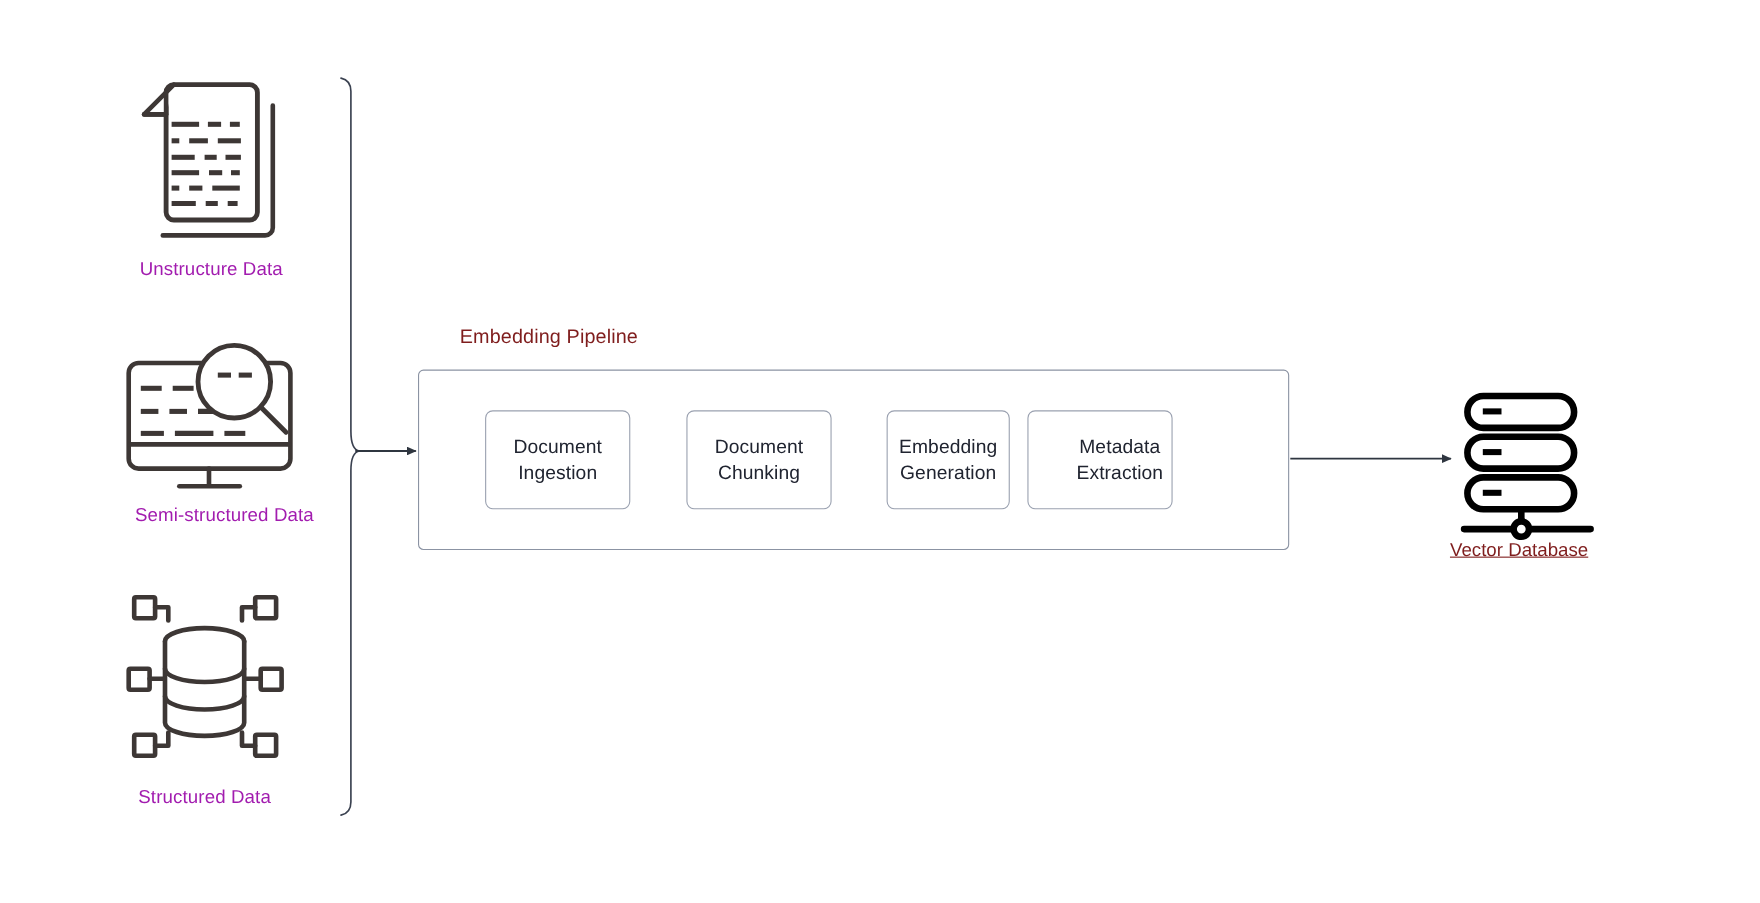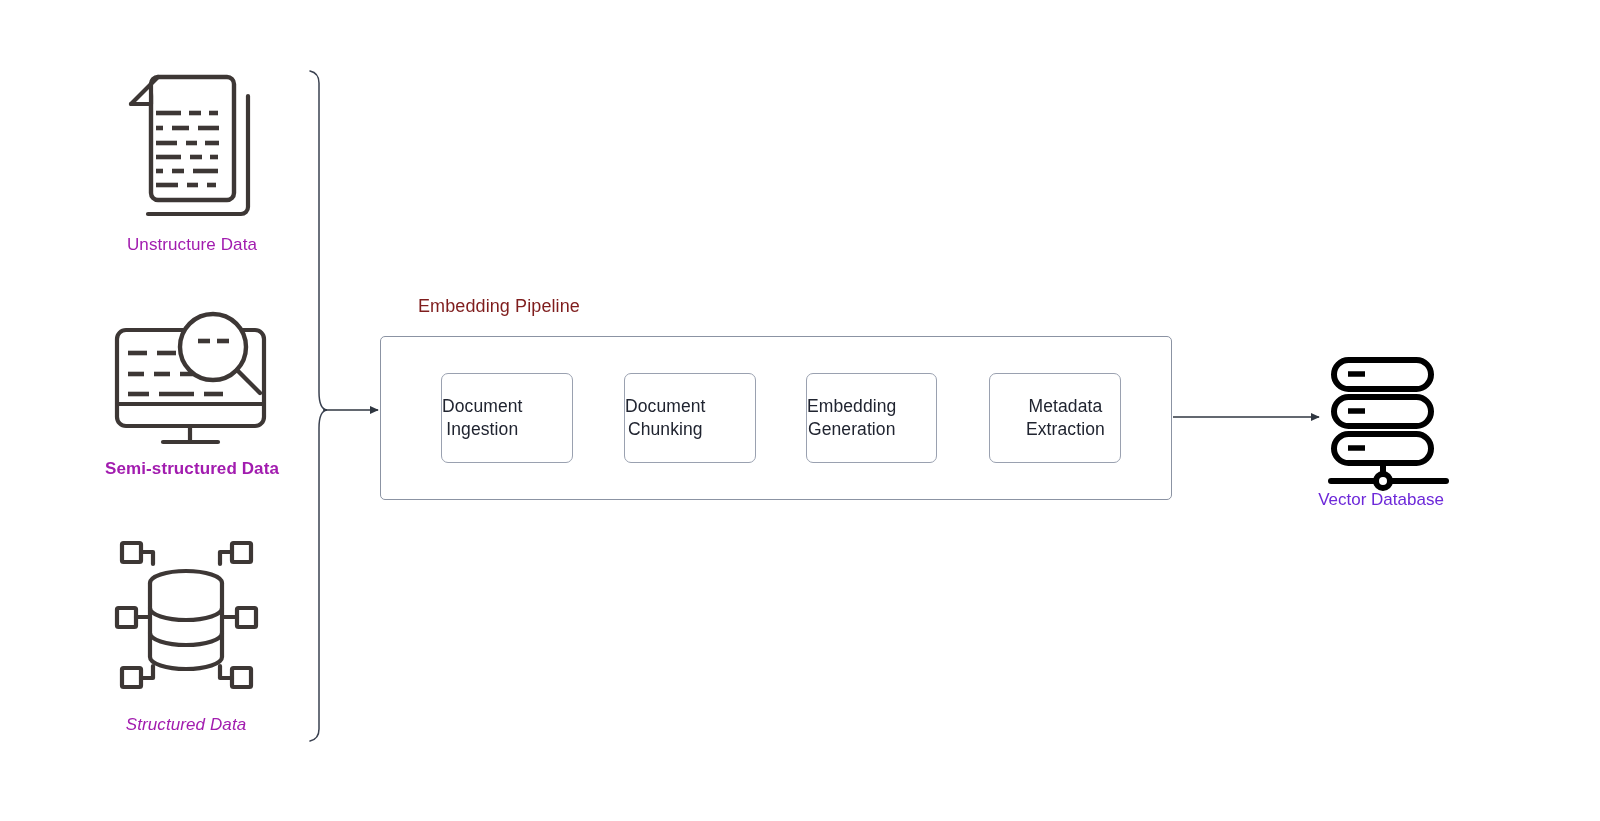--- a/index.html
+++ b/index.html
@@ -60,44 +60,46 @@
   .stage-box {
     position: absolute;
     top: 373px;
     height: 90px;
     border: 1.2px solid #9aa1b0;
     border-radius: 7px;
     background: #ffffff;
     box-sizing: border-box;
     display: flex;
     align-items: center;
+    justify-content: center;
   }
 
   .stage-label {
     font-size: 17.5px;
     line-height: 1.32;
     color: #202430;
     text-align: center;
     white-space: pre-line;
     letter-spacing: 0.1px;
   }
 
   .stage-0 { left: 441px; width: 132px; }
   .stage-1 { left: 624px; width: 132px; }
-  .stage-2 { left: 806px; width: 131px; }
-  .stage-3 { left: 989px; width: 132px; padding-left: 36px; }
+  .stage-2 { left: 806px; width: 112px; }
+  .stage-3 { left: 934px; width: 132px; padding-left: 36px; }
 
   .vdb-label {
     position: absolute;
     left: 1381px;
     top: 490px;
     font-size: 17px;
-    color: #6d28d9;
+    color: #7f1d1d;
     white-space: nowrap;
     transform: translateX(-50%);
+    text-decoration: underline;
   }
 </style>
 </head>
 <body>
 
 <svg id="canvas" viewBox="0 0 1600 821" xmlns="http://www.w3.org/2000/svg">
   <defs>
     <marker id="arrowhead" markerWidth="9" markerHeight="8" refX="8.2" refY="4" orient="auto" markerUnits="userSpaceOnUse">
       <path d="M0,0 L9,4 L0,8 z" fill="#2f3640"></path>
     </marker>
@@ -223,23 +225,23 @@
     </g>
     <line x1="1383" y1="463" x2="1383" y2="473" stroke-width="6"></line>
     <circle cx="1383" cy="481" r="7" stroke-width="6" fill="#ffffff"></circle>
     <line x1="1331" y1="481" x2="1374" y2="481" stroke-width="6"></line>
     <line x1="1392" y1="481" x2="1446" y2="481" stroke-width="6"></line>
   </g>
 </svg>
 
 <div class="icon-label" style="left:192px; top:235px;">Unstructure Data</div>
 
-<div class="icon-label" style="left:192px; top:459px;font-weight:bold;">Semi-structured Data</div>
-
-<div class="icon-label" style="left:186px; top:715px;font-style:italic;">Structured Data</div>
+<div class="icon-label" style="left:204px; top:459px;">Semi-structured Data</div>
+
+<div class="icon-label" style="left:186px; top:715px;">Structured Data</div>
 
 <div class="pipeline-title">Embedding Pipeline</div>
 
 <div class="pipeline-container"></div>
 
 <div class="stage-box stage-0">
   <span class="stage-label">Document
 Ingestion</span>
 </div>
 

